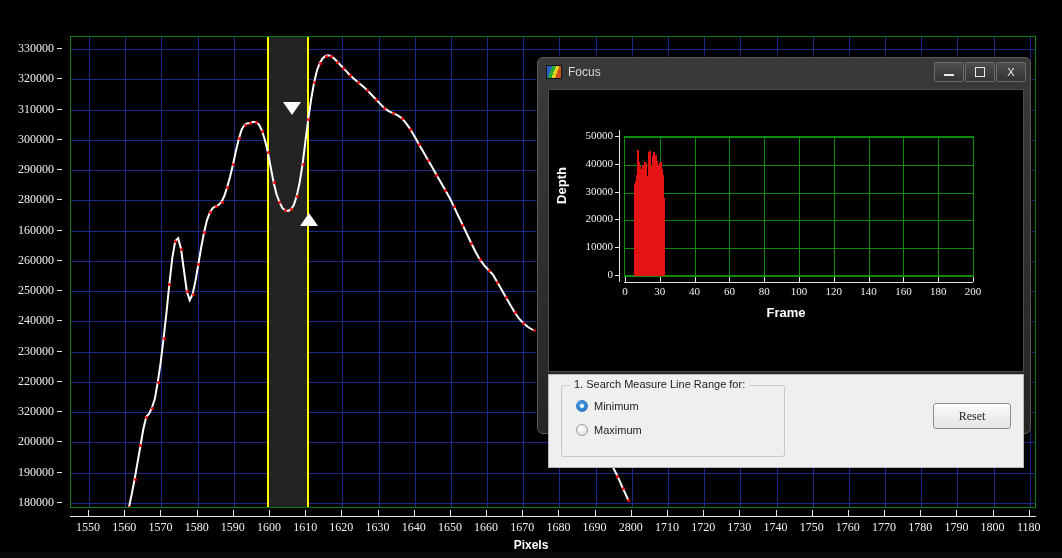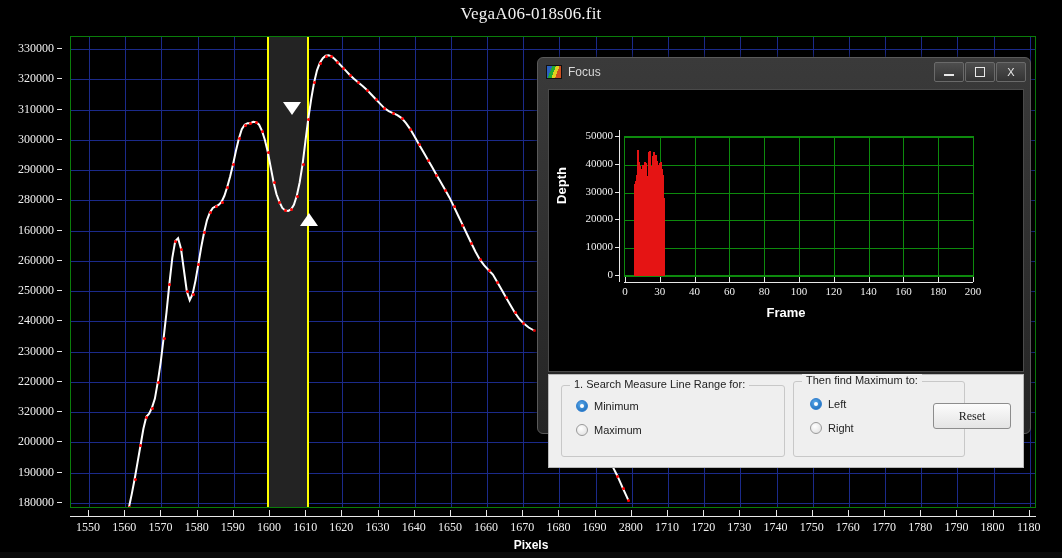--- a/index.html
+++ b/index.html
@@ -78,21 +78,20 @@
          border:1px solid #8d8d8d;border-radius:3px;background:linear-gradient(#fcfcfc,#e4e4e4);
          color:#1a1a1a;font-size:12px;display:flex;align-items:center;justify-content:center;
          font-family:"Liberation Serif",serif;}
   .taskbar{position:absolute;left:0;top:552px;width:1062px;height:6px;background:#0a0a0a;}
 </style>
 </head>
 <body>
 
 <div id="root">
 
-  <div class="title">VegaA06-018s06.fit</div>
 
   <div class="yaxislabcol" id="yaxis">
       <div class="ylab" style="top: 458.949px; right: 8px;">180000</div>
       <div class="ytick" style="top: 465.949px; left: 57px;"></div>
       <div class="ylab" style="top: 428.692px; right: 8px;">190000</div>
       <div class="ytick" style="top: 435.692px; left: 57px;"></div>
       <div class="ylab" style="top: 398.436px; right: 8px;">200000</div>
       <div class="ytick" style="top: 405.436px; left: 57px;"></div>
       <div class="ylab" style="top: 368.179px; right: 8px;">320000</div>
       <div class="ytick" style="top: 375.179px; left: 57px;"></div>
@@ -418,30 +417,19 @@
         <div class="radio-row" style="left:14px;top:14px;">
           <span class="radio on"></span>
           <span>Minimum</span>
         </div>
         <div class="radio-row" style="left:14px;top:38px;">
           <span class="radio"></span>
           <span>Maximum</span>
         </div>
       </div>
 
-      <div class="gbox" style="left:244px;top:6px;width:170px;height:74px;">
-        <span class="gbox-title">Then find Maximum to:</span>
-        <div class="radio-row" style="left:16px;top:16px;">
-          <span class="radio on"></span>
-          <span>Left</span>
-        </div>
-        <div class="radio-row" style="left:16px;top:40px;">
-          <span class="radio"></span>
-          <span>Right</span>
-        </div>
-      </div>
 
       <div class="reset">Reset</div>
     </div>
   </div>
 
   <div class="taskbar"></div>
 </div>
 
 </body></html>

